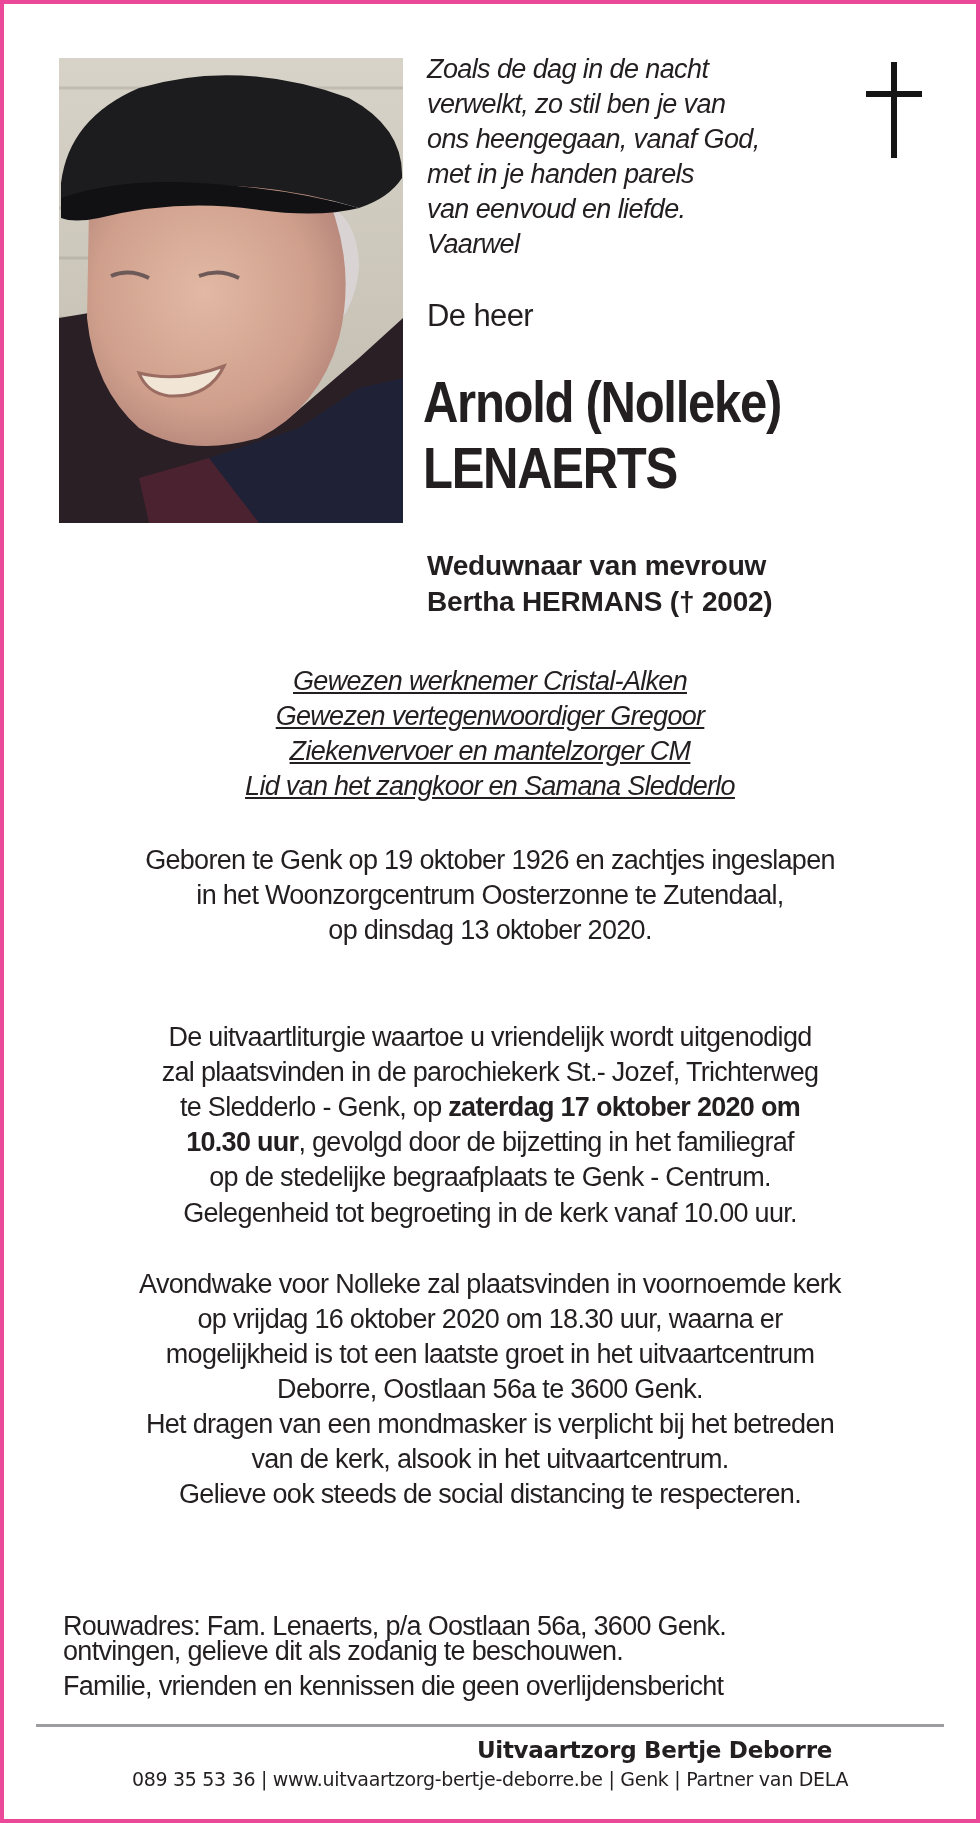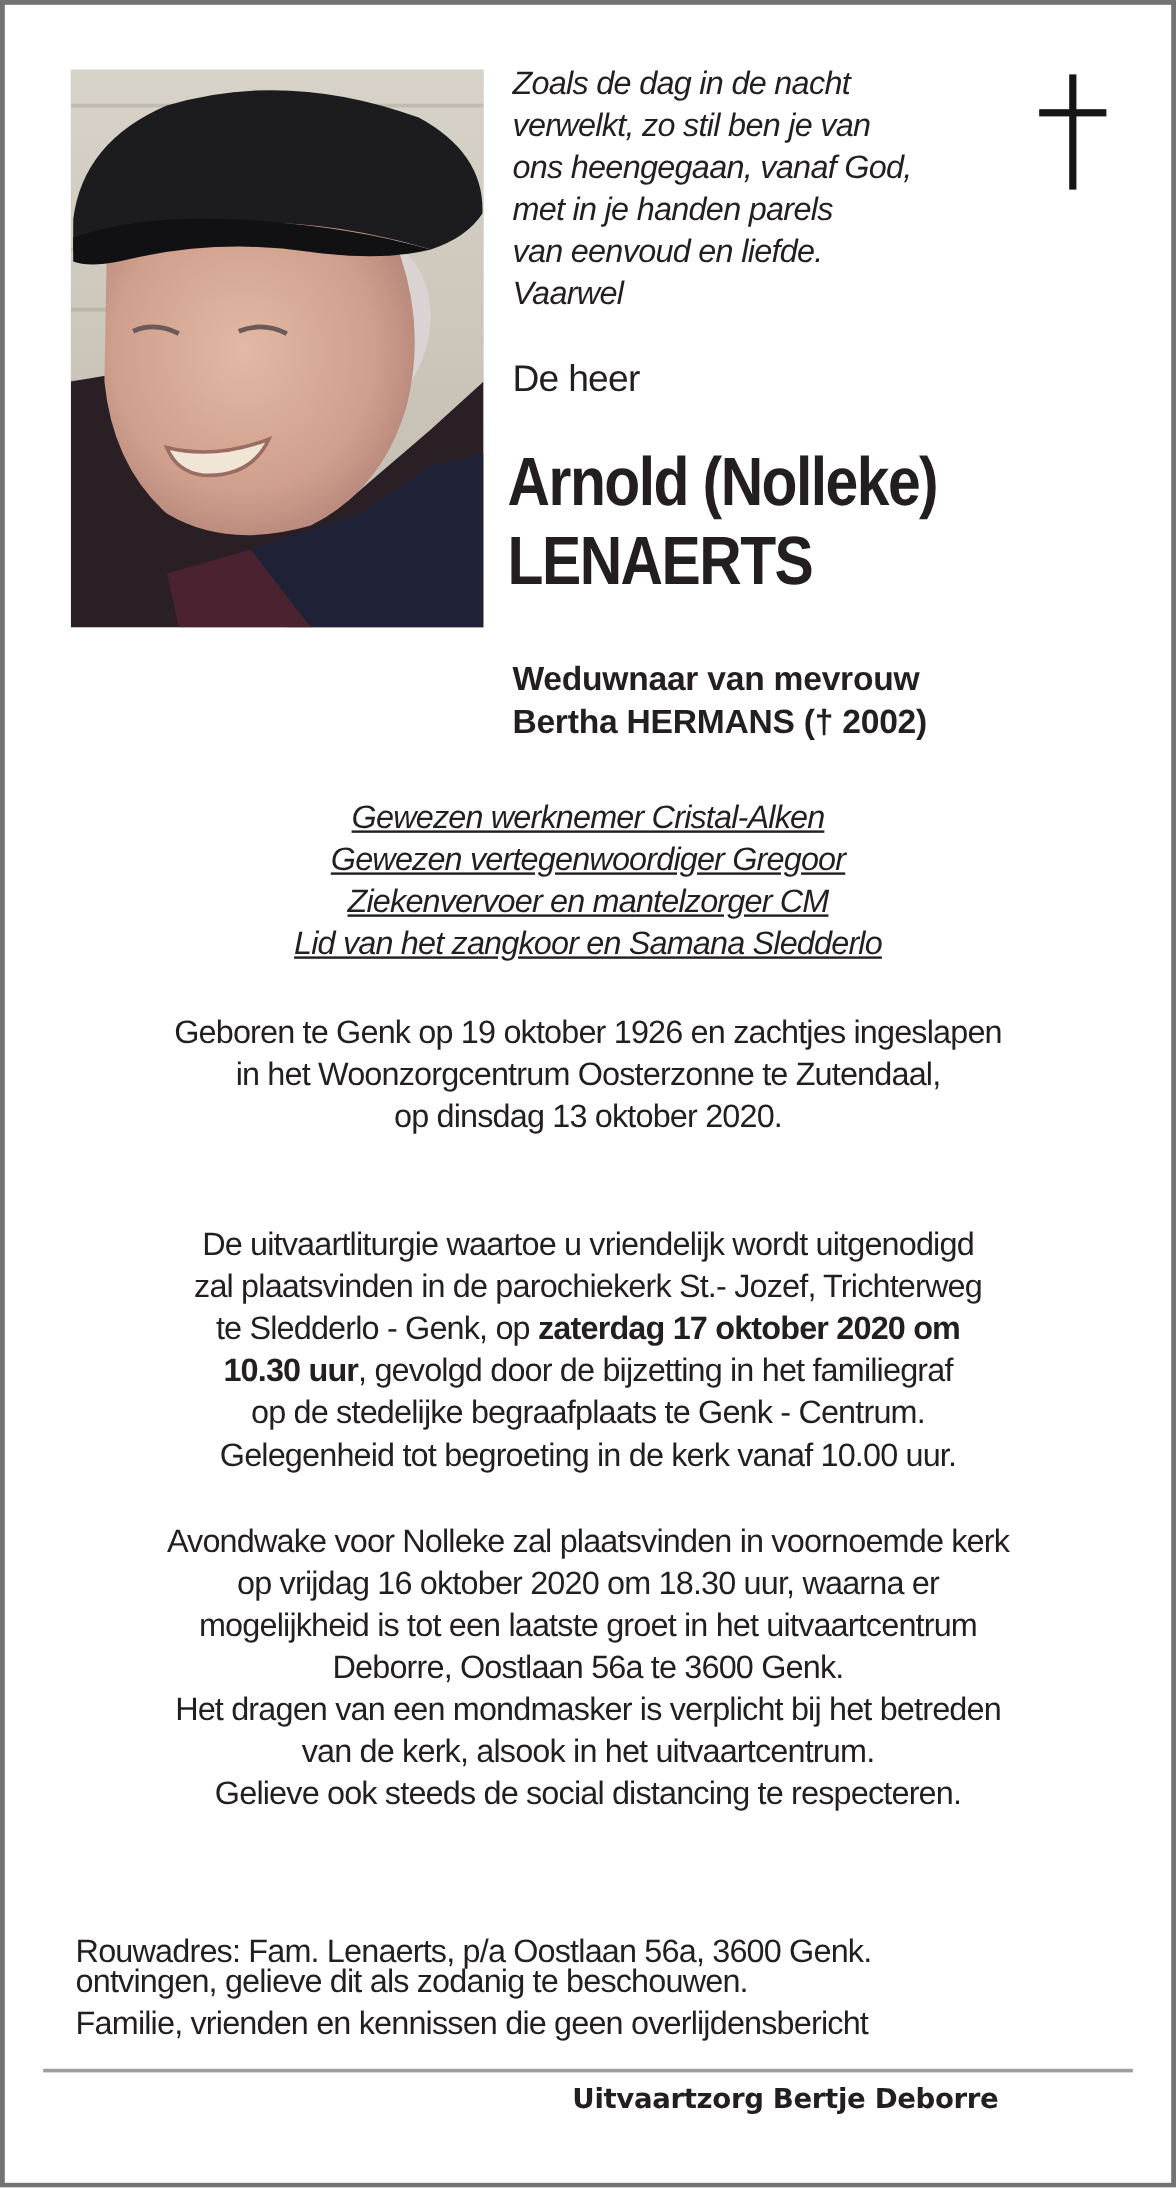--- a/index.html
+++ b/index.html
@@ -1,21 +1,21 @@
 <!DOCTYPE html>
 <html><head>
   <meta charset="utf-8">
   <style>
     html, body { margin: 0; padding: 0; background: #ffffff; }
     body { width: 980px; height: 1823px; overflow: hidden; }
     .card {
       position: relative;
       box-sizing: border-box;
       width: 980px; height: 1823px;
-      border: 4px solid #737373;
+      border: 4px solid #ec4899;
       background: #ffffff;
       color: #231f20;
       font-family: "Liberation Sans", sans-serif;
     }
     .photo {
       position: absolute;
       left: 55px; top: 54px;
       width: 344px; height: 465px;
       overflow: hidden;
       background: #cfc9bd;
@@ -207,14 +207,17 @@
 
   <div class="left-block" style="top:1630px;">
     <div>ontvingen, gelieve dit als zodanig te beschouwen.</div>
     <div>Familie, vrienden en kennissen die geen overlijdensbericht</div>
   </div>
 
   <div class="footer-line"></div>
 
   <div class="footer-title">Uitvaartzorg Bertje Deborre</div>
 
+  <div class="footer-contact">
+    <span>089 35 53 36</span><span> | </span><span>www.uitvaartzorg-bertje-deborre.be</span><span> | </span><span>Genk</span><span> | </span><span>Partner van DELA</span>
+  </div>
 
 </div>
 
 </body></html>

